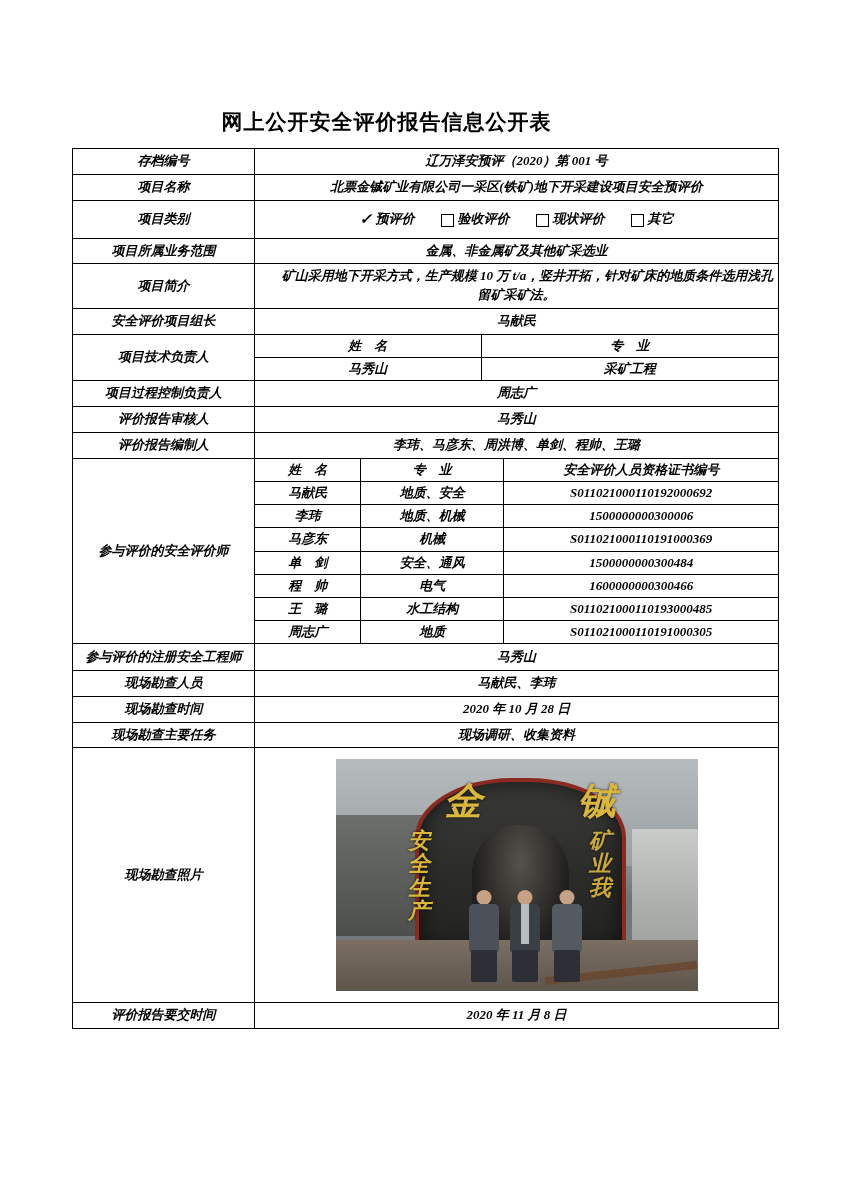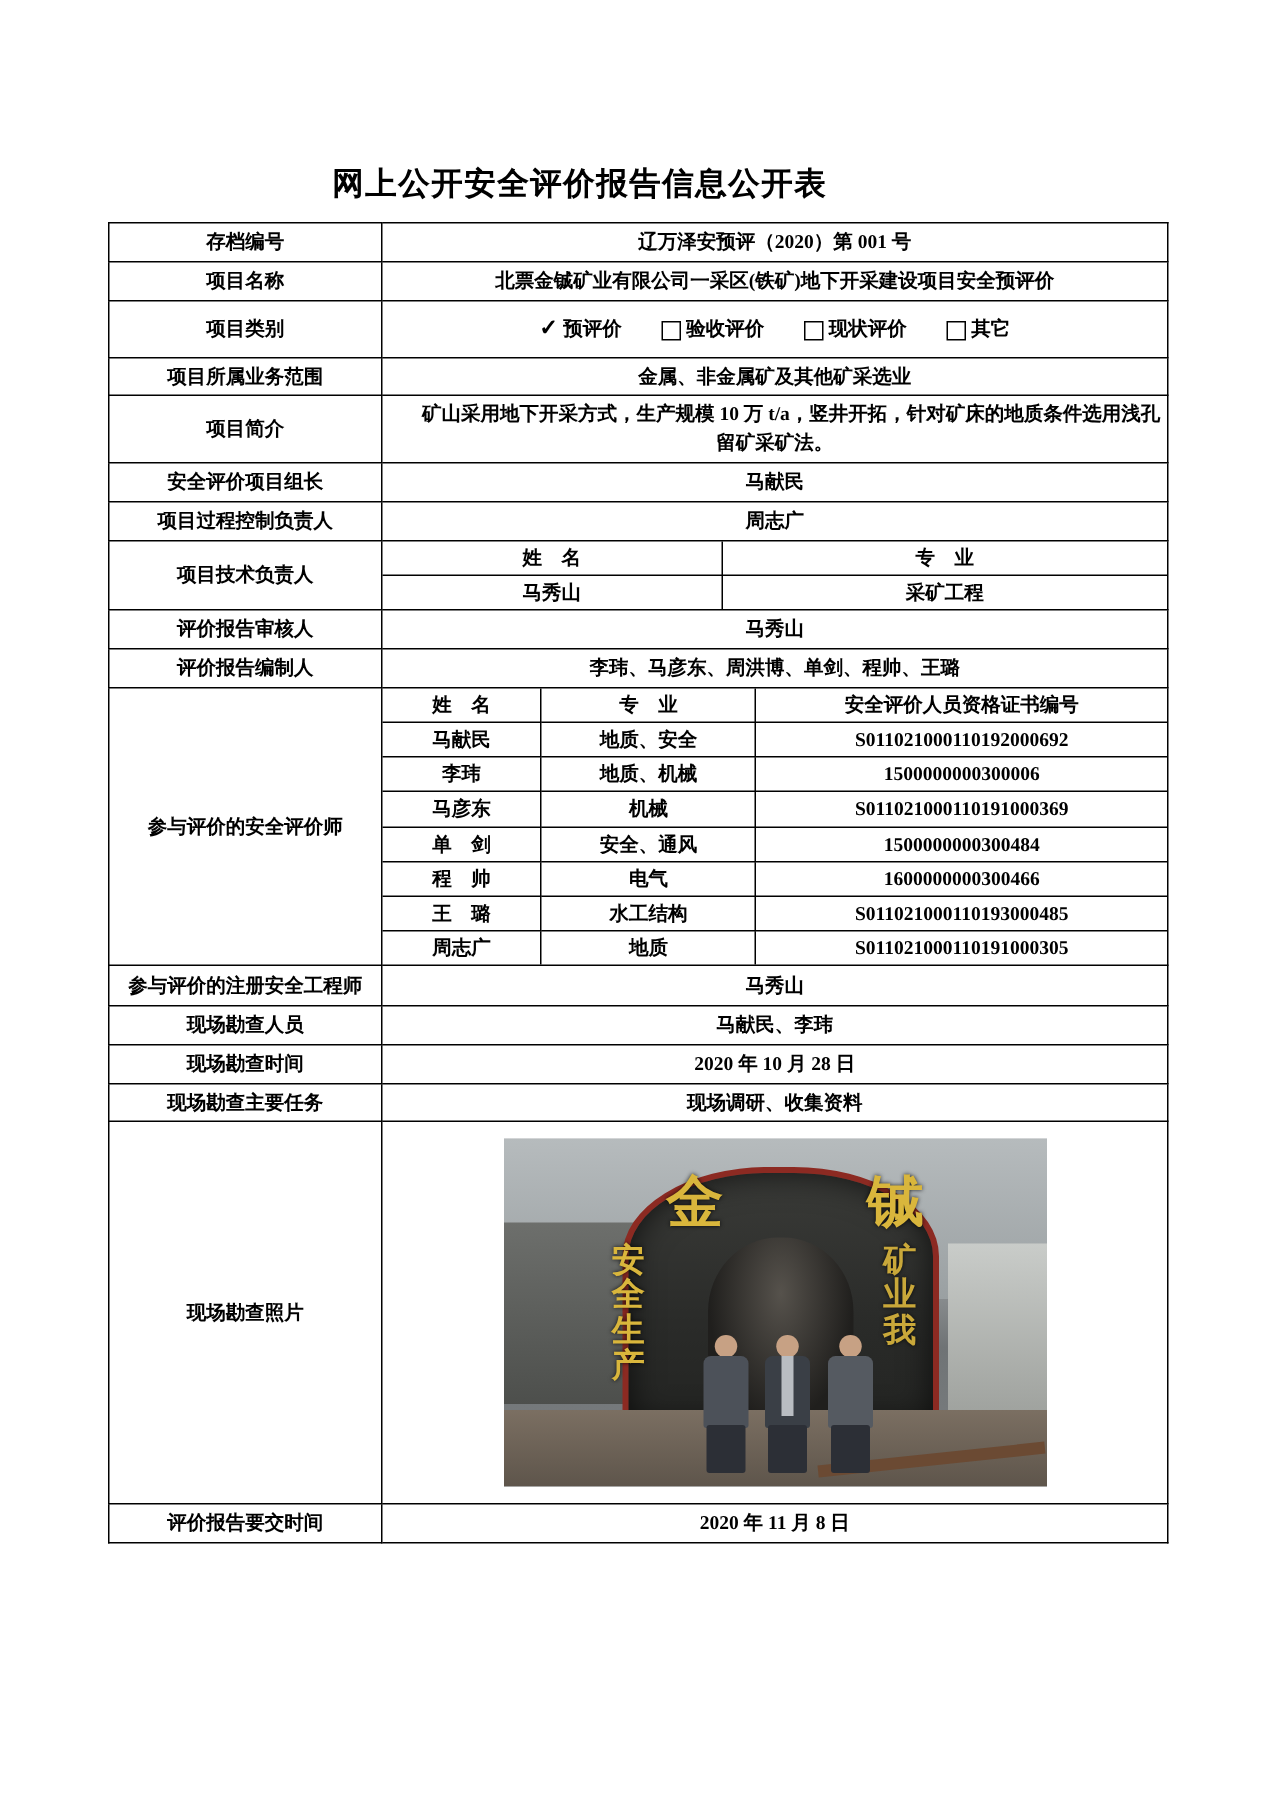--- a/index.html
+++ b/index.html
@@ -25,20 +25,21 @@
     font-size: 21px;
     font-weight: bold;
     letter-spacing: 1px;
     padding-top: 108px;
     padding-bottom: 12px;
   }
   table.main {
     width: 706px;
     border-collapse: collapse;
     table-layout: fixed;
+    font-style: italic;
   }
   table.main td {
     border: 1px solid #000000;
     font-size: 13px;
     text-align: center;
     vertical-align: middle;
     padding: 3px 4px;
     line-height: 1.45;
     font-weight: bold;
   }
@@ -255,39 +256,39 @@
       </tr>
       <tr>
         <td class="label">项目简介</td>
         <td class="value cell-intro">矿山采用地下开采方式，生产规模 10 万 t/a，竖井开拓，针对矿床的地质条件选用浅孔留矿采矿法。</td>
       </tr>
       <tr>
         <td class="label">安全评价项目组长</td>
         <td class="value">马献民</td>
       </tr>
       <tr>
-        <td class="label">项目过程控制负责人</td>
-        <td class="value">周志广</td>
-      </tr>
-      <tr>
         <td class="label">项目技术负责人</td>
         <td style="padding:0">
           <table class="nested" style="margin:0;width:100%">
             <tbody>
                 <tr>
               <td class="tech-col-a">姓　名</td>
               <td>专　业</td>
             </tr>
             <tr>
               <td class="tech-col-a">马秀山</td>
               <td>采矿工程</td>
             </tr>
           </tbody>
             </table>
         </td>
+      </tr>
+      <tr>
+        <td class="label">项目过程控制负责人</td>
+        <td class="value">周志广</td>
       </tr>
       <tr>
         <td class="label">评价报告审核人</td>
         <td class="value">马秀山</td>
       </tr>
       <tr>
         <td class="label">评价报告编制人</td>
         <td class="value">李玮、马彦东、周洪博、单剑、程帅、王璐</td>
       </tr>
       <tr>

